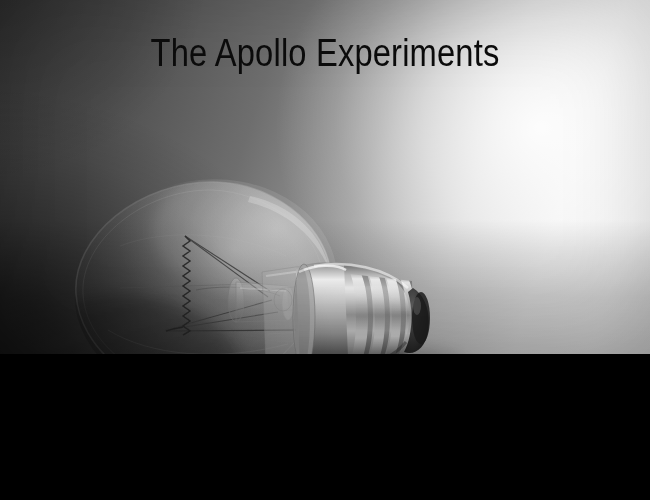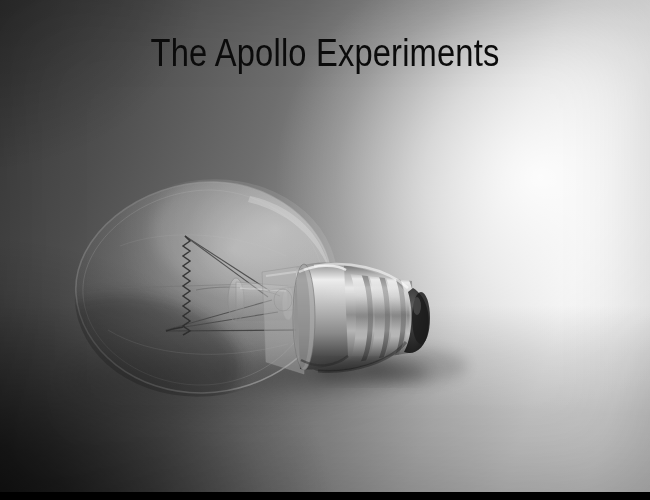--- a/index.html
+++ b/index.html
@@ -3,21 +3,21 @@
 <meta charset="utf-8">
 <style>
   html, body {
     margin: 0;
     padding: 0;
     background: #000;
   }
   #stage {
     position: relative;
     width: 650px;
-    height: 492px;
+    height: 354px;
     overflow: hidden;
     font-family: "Liberation Sans", sans-serif;
     background: #22c55e;
   }
   .layer {
     position: absolute;
     inset: 0;
     pointer-events: none;
   }
 

